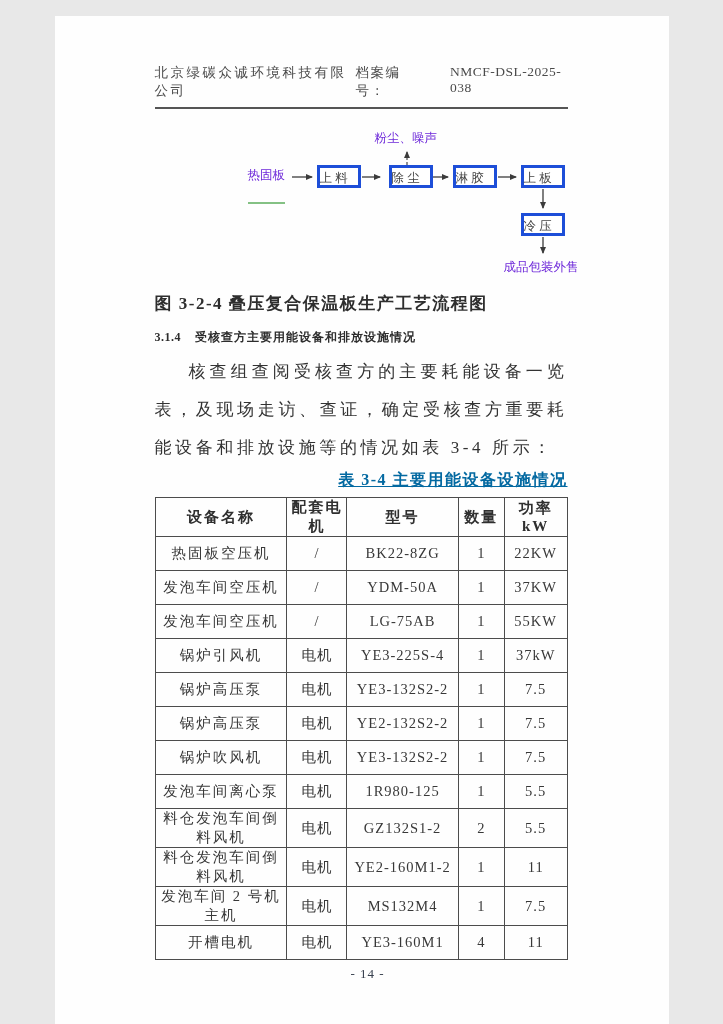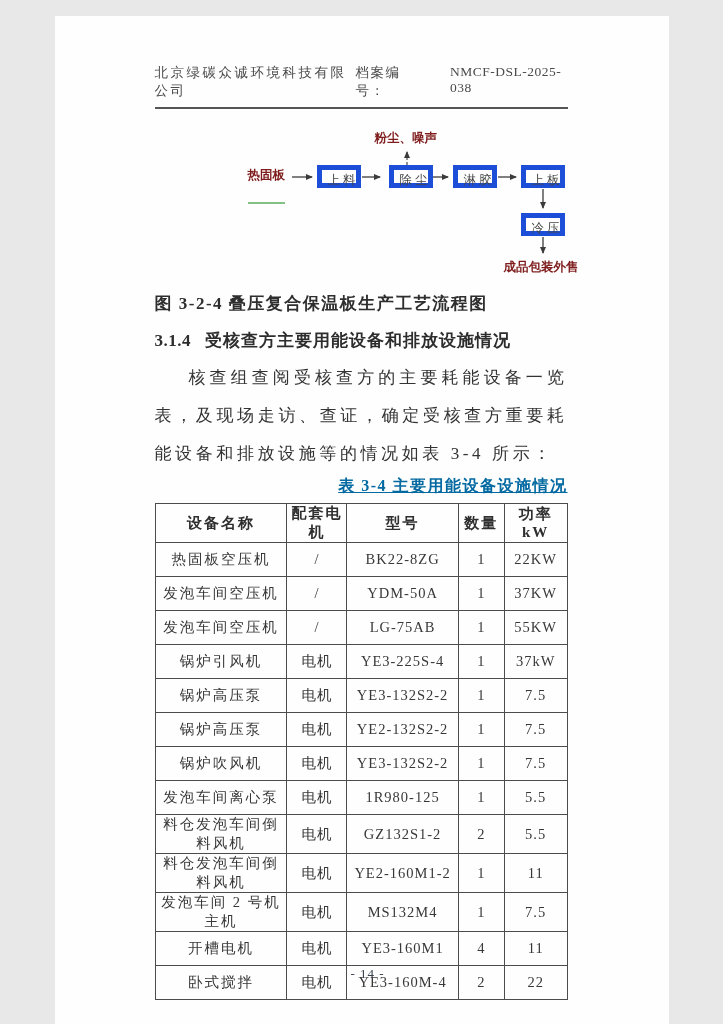--- a/index.html
+++ b/index.html
@@ -20,33 +20,33 @@
   .doc-header .company { letter-spacing:2.5px; }
   .doc-header .fileno { display:flex; gap:28px; }
   .doc-header .fileno .label { letter-spacing:1.5px; }
   .doc-header .fileno .value { letter-spacing:0.5px; }
 
   
   .flowchart { position:relative; height:150px; margin-top:20px; }
   .flowchart svg { position:absolute; left:0; top:0; }
   .fc-box {
     position:absolute; width:44px; height:23px; line-height:21px;
-    border:5px solid #1d4ed8; background:#fff; text-align:right;
+    border:3px solid #1d4ed8; background:#fff; text-align:left;
     font-size:12.5px; color:#444; white-space:nowrap;
   }
-  .fc-label { position:absolute; font-size:12.5px; color:#7f1d1d; white-space:nowrap;font-weight:bold; }
+  .fc-label { position:absolute; font-size:12.5px; color:#6d28d9; white-space:nowrap; }
   .fc-input { border-bottom:2px solid #84c184; padding-bottom:18px; }
 
   
   .figure-caption {
     margin-top:13px; font-weight:bold;
     font-size:17px; color:#2e2e2e; letter-spacing:1.5px;
   }
   .section-heading {
-    margin-top:14px; font-weight:bold; font-size:17px; color:#2d2d2d;
+    margin-top:14px; font-weight:bold; font-size:12px; color:#2d2d2d;
     letter-spacing:1px;
   }
   .section-heading .num { letter-spacing:0.5px; margin-right:14px; }
   .body-paragraph {
     margin-top:7px; font-size:17px; line-height:38px; color:#333;
     text-align:justify; text-indent:2em; letter-spacing:3.6px;
   }
   .table-caption {
     margin-top:3px; text-align:right; font-weight:bold;
     font-size:16px; color:#0369a1; letter-spacing:1.5px;text-decoration:underline;
@@ -218,26 +218,19 @@
             <td>1</td>
             <td>7.5</td>
           </tr>
           <tr>
             <td class="col-name">开槽电机</td>
             <td>电机</td>
             <td>YE3-160M1</td>
             <td>4</td>
             <td>11</td>
           </tr>
-          <tr>
-            <td class="col-name">卧式搅拌</td>
-            <td>电机</td>
-            <td>YE3-160M-4</td>
-            <td>2</td>
-            <td>22</td>
-          </tr>
         </tbody>
     </table>
 
   </div>
 
   <div class="page-footer">- 14 -</div>
 </div>
 
 </body></html>

